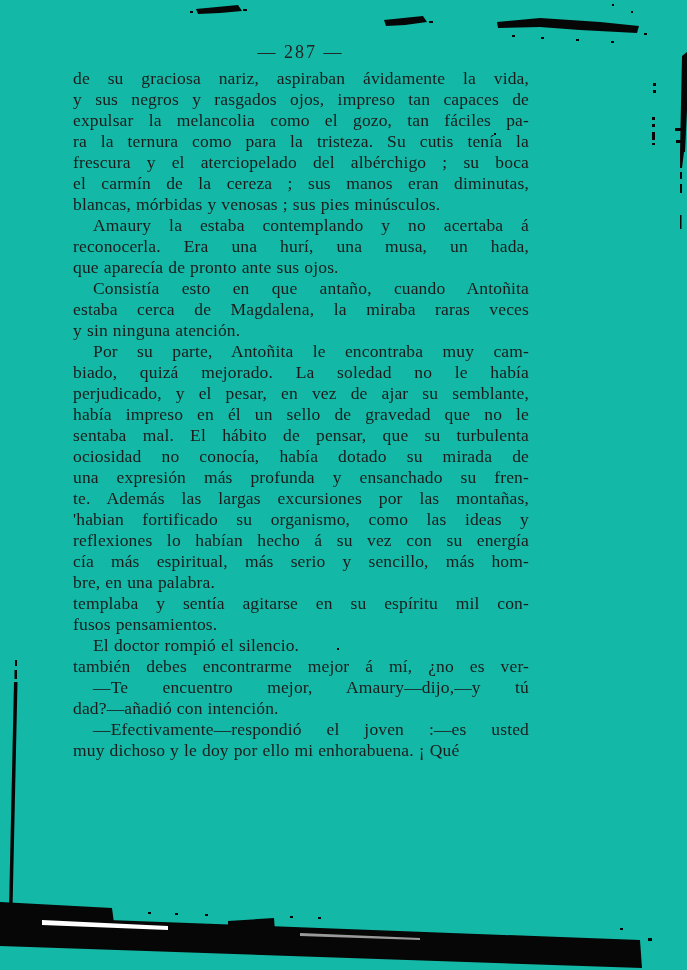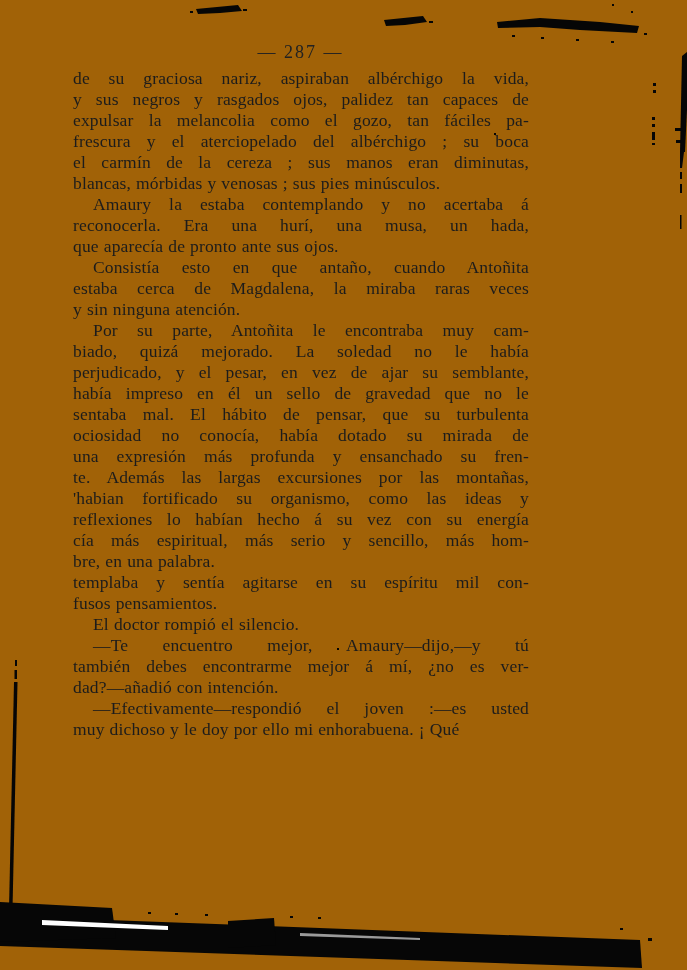--- a/index.html
+++ b/index.html
@@ -43,28 +43,29 @@
   #artifact-layer {
     position: absolute;
     top: 0; left: 0;
     width: 687px; height: 970px;
     pointer-events: none;
   }
 </style>
 </head>
 <body>
 
-<div id="scan-page" style="background: #a16207; color: rgb(28, 28, 28);">
+<div id="scan-page" style="background: #14b8a6; color: rgb(28, 28, 28);">
 
   <div id="page-header">— 287 —</div>
 
   <div id="text-column">
-      <div class="line">de su graciosa nariz, aspiraban albérchigo la vida,</div>
-      <div class="line">y sus negros y rasgados ojos, palidez tan capaces de</div>
+      <div class="line">de su graciosa nariz, aspiraban ávidamente la vida,</div>
+      <div class="line">y sus negros y rasgados ojos, impreso tan capaces de</div>
       <div class="line">expulsar la melancolia como el gozo, tan fáciles pa-</div>
+      <div class="line">ra la ternura como para la tristeza. Su cutis tenía la</div>
       <div class="line">frescura y el aterciopelado del albérchigo ; su boca</div>
       <div class="line">el carmín de la cereza ; sus manos eran diminutas,</div>
       <div class="line end">blancas, mórbidas y venosas ; sus pies minúsculos.</div>
       <div class="line indent">Amaury la estaba contemplando y no acertaba á</div>
       <div class="line">reconocerla. Era una hurí, una musa, un hada,</div>
       <div class="line end">que aparecía de pronto ante sus ojos.</div>
       <div class="line indent">Consistía esto en que antaño, cuando Antoñita</div>
       <div class="line">estaba cerca de Magdalena, la miraba raras veces</div>
       <div class="line end">y sin ninguna atención.</div>
       <div class="line indent">Por su parte, Antoñita le encontraba muy cam-</div>
@@ -75,22 +76,22 @@
       <div class="line">ociosidad no conocía, había dotado su mirada de</div>
       <div class="line">una expresión más profunda y ensanchado su fren-</div>
       <div class="line">te. Además las largas excursiones por las montañas,</div>
       <div class="line">'habian fortificado su organismo, como las ideas y</div>
       <div class="line">reflexiones lo habían hecho á su vez con su energía</div>
       <div class="line">cía más espiritual, más serio y sencillo, más hom-</div>
       <div class="line end">bre, en una palabra.</div>
       <div class="line">templaba y sentía agitarse en su espíritu mil con-</div>
       <div class="line end">fusos pensamientos.</div>
       <div class="line indent end">El doctor rompió el silencio.</div>
+      <div class="line">también debes encontrarme mejor á mí, ¿no es ver-</div>
       <div class="line indent">—Te encuentro mejor, Amaury—dijo,—y tú</div>
-      <div class="line">también debes encontrarme mejor á mí, ¿no es ver-</div>
       <div class="line end">dad?—añadió con intención.</div>
       <div class="line indent">—Efectivamente—respondió el joven :—es usted</div>
       <div class="line end">muy dichoso y le doy por ello mi enhorabuena. ¡ Qué</div>
     </div>
 
   <svg id="artifact-layer" viewBox="0 0 687 970" xmlns="http://www.w3.org/2000/svg">
     <g fill="#060606">
 
       <polygon points="196,9 238,5 242,11 220,13 198,14"></polygon>
       <rect x="243" y="9" width="4" height="2"></rect>

